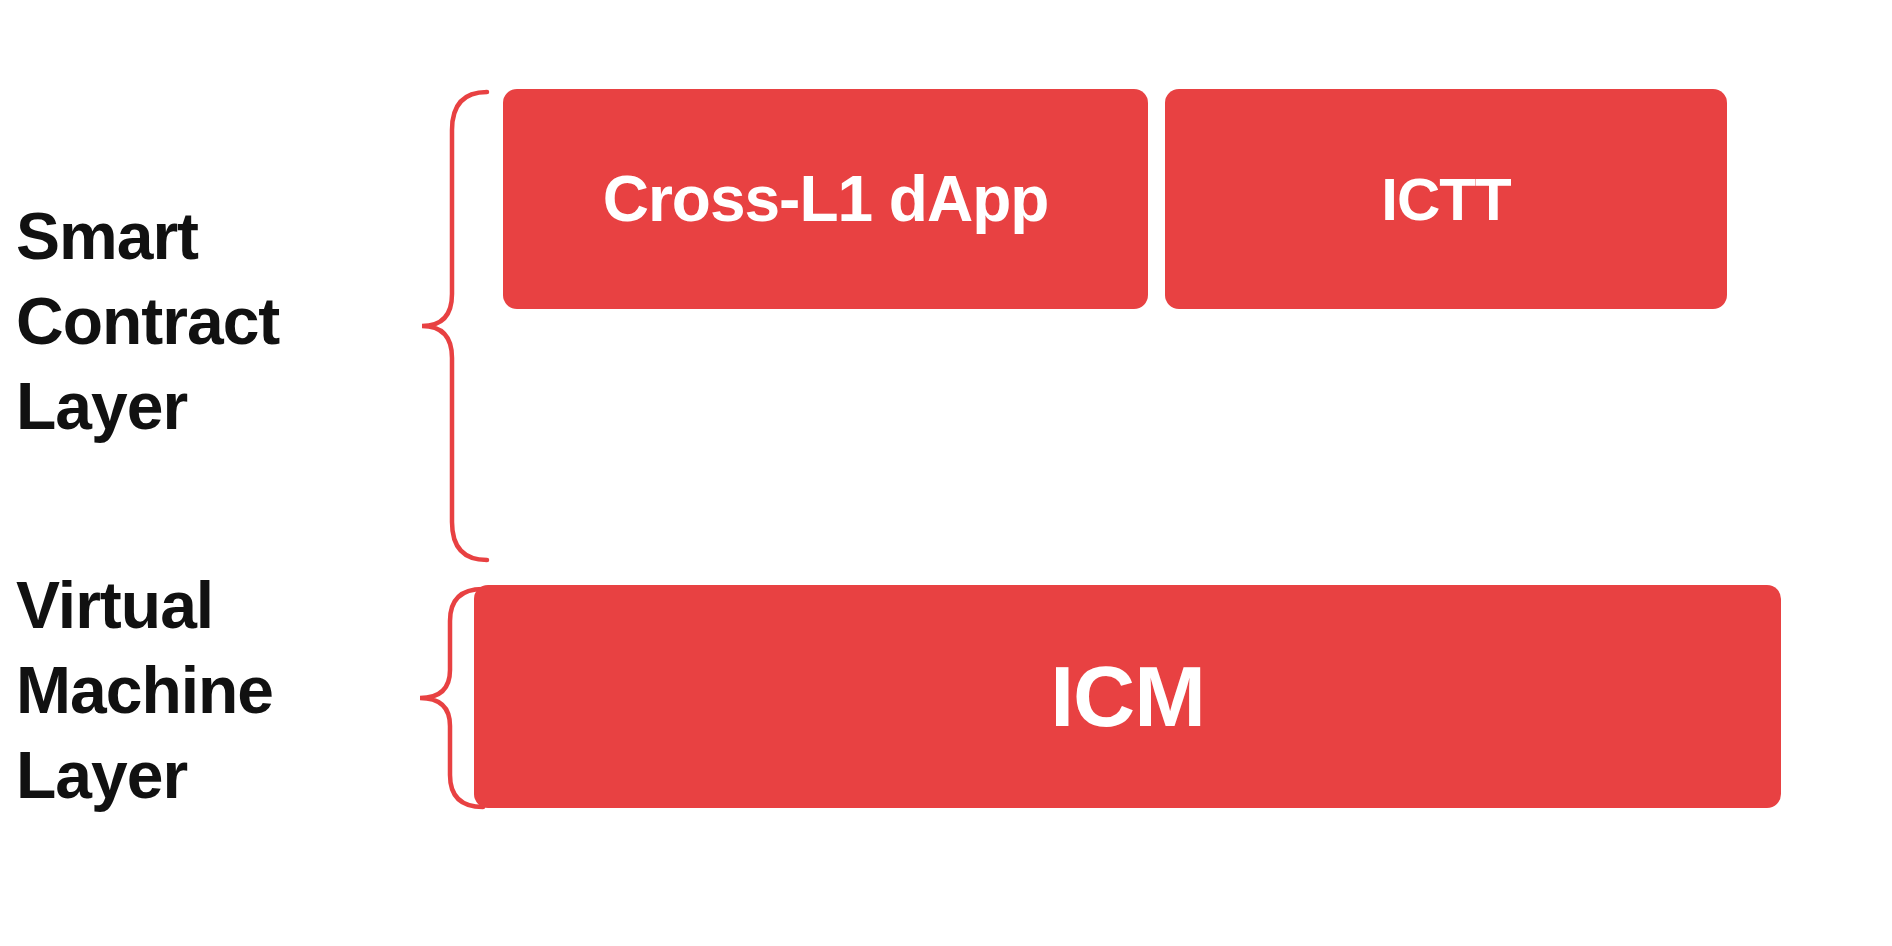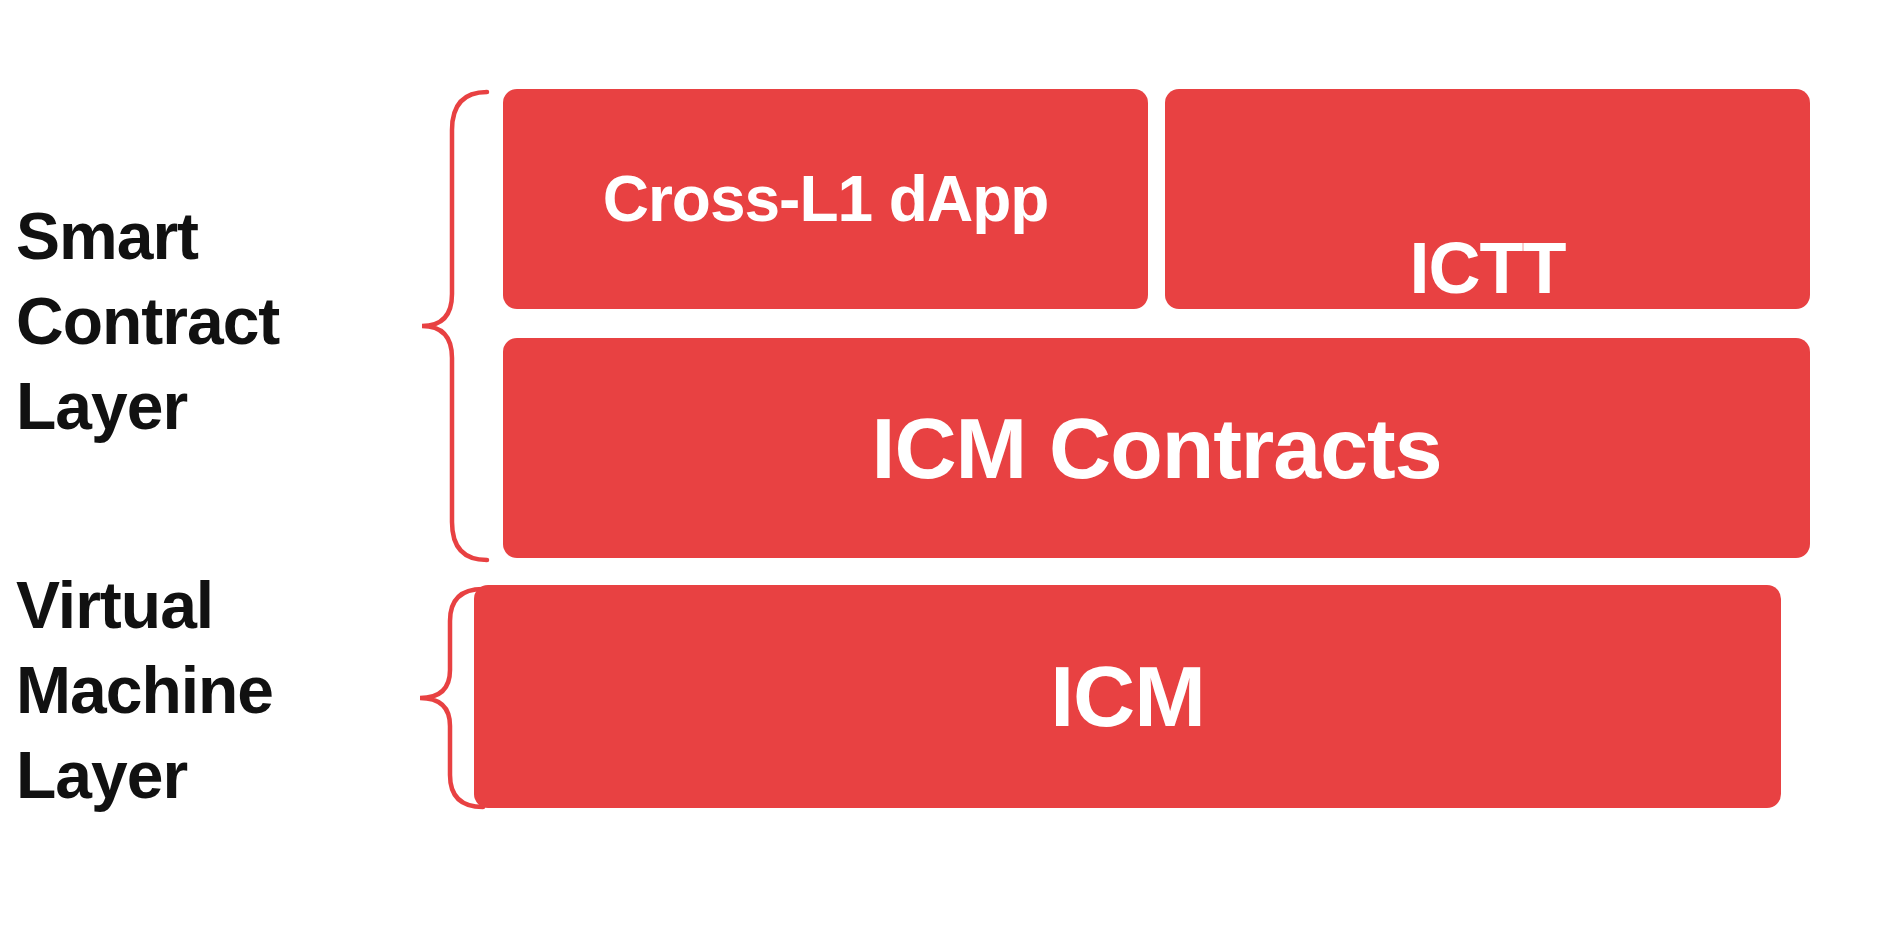--- a/index.html
+++ b/index.html
@@ -37,21 +37,21 @@
     background: var(--red, #E84142);
     border-radius: 14px;
     display: flex;
     align-items: center;
     justify-content: center;
     color: var(--box-text, #ffffff);
     font-weight: bold;
     letter-spacing: -1px;
   }
   .box.cross   { left: 503px;  top: 89px;  width: 645px;  height: 220px; font-size: 64px; }
-  .box.ictt    { left: 1165px; top: 89px;  width: 645px;  height: 220px; font-size: 72px; align-items: flex-end; }
+  .box.ictt    { left: 1165px; top: 89px;  width: 562px;  height: 220px; font-size: 60px; }
   .box.icmc    { left: 503px;  top: 338px; width: 1307px; height: 220px; font-size: 86px; }
   .box.icm     { left: 474px;  top: 585px; width: 1307px; height: 223px; font-size: 86px; }
 </style>
 </head>
 <body>
 
 <div class="canvas">
 
   <div class="layer-label sc">Smart
 Contract
@@ -70,21 +70,18 @@
   </svg>
 
   <div class="box cross">
     <span>Cross-L1 dApp</span>
   </div>
 
   <div class="box ictt">
     <span>ICTT</span>
   </div>
 
-  <div class="box icmc">
-    <span>ICM Contracts</span>
-  </div>
 
   <div class="box icm">
     <span>ICM</span>
   </div>
 
 </div>
 
 </body></html>

